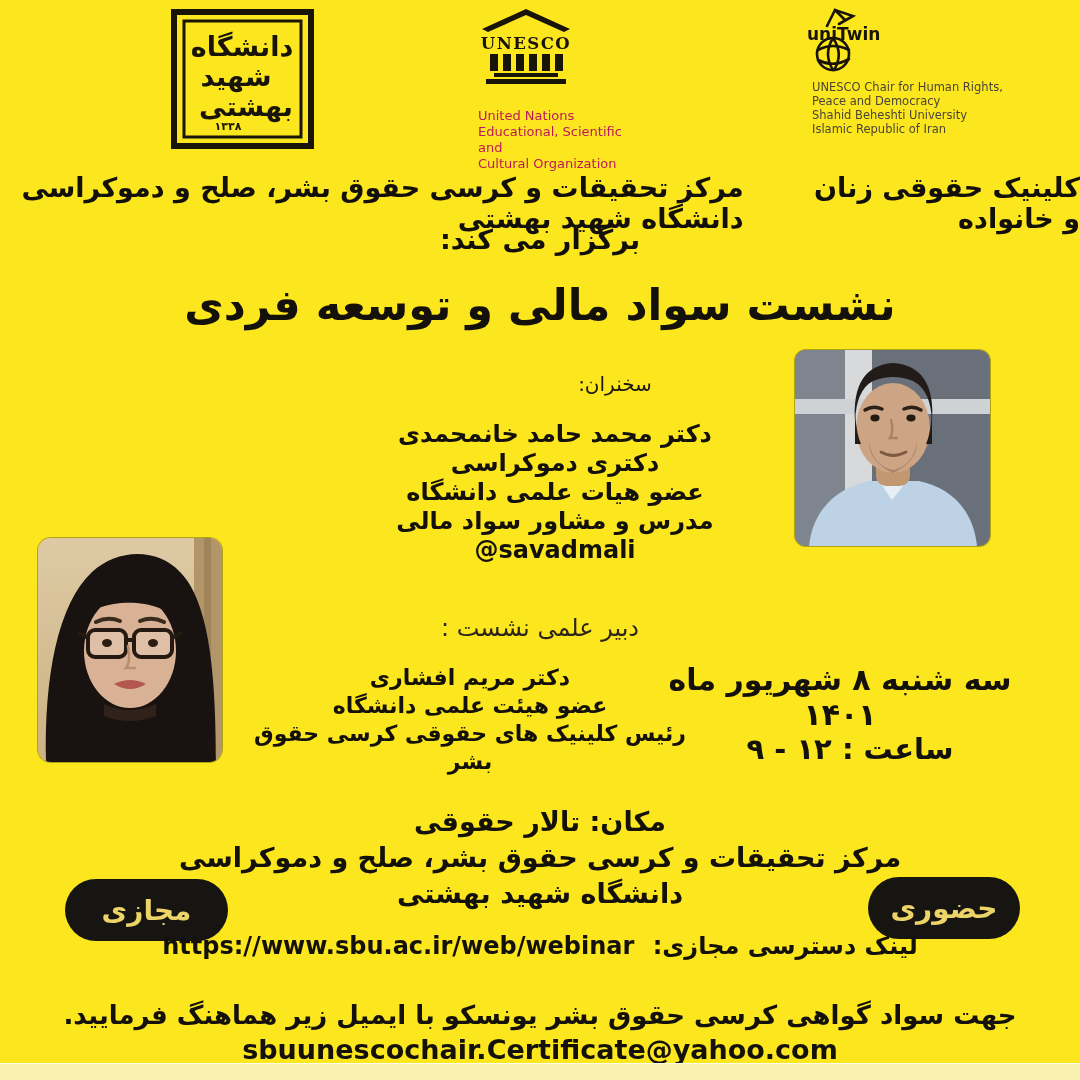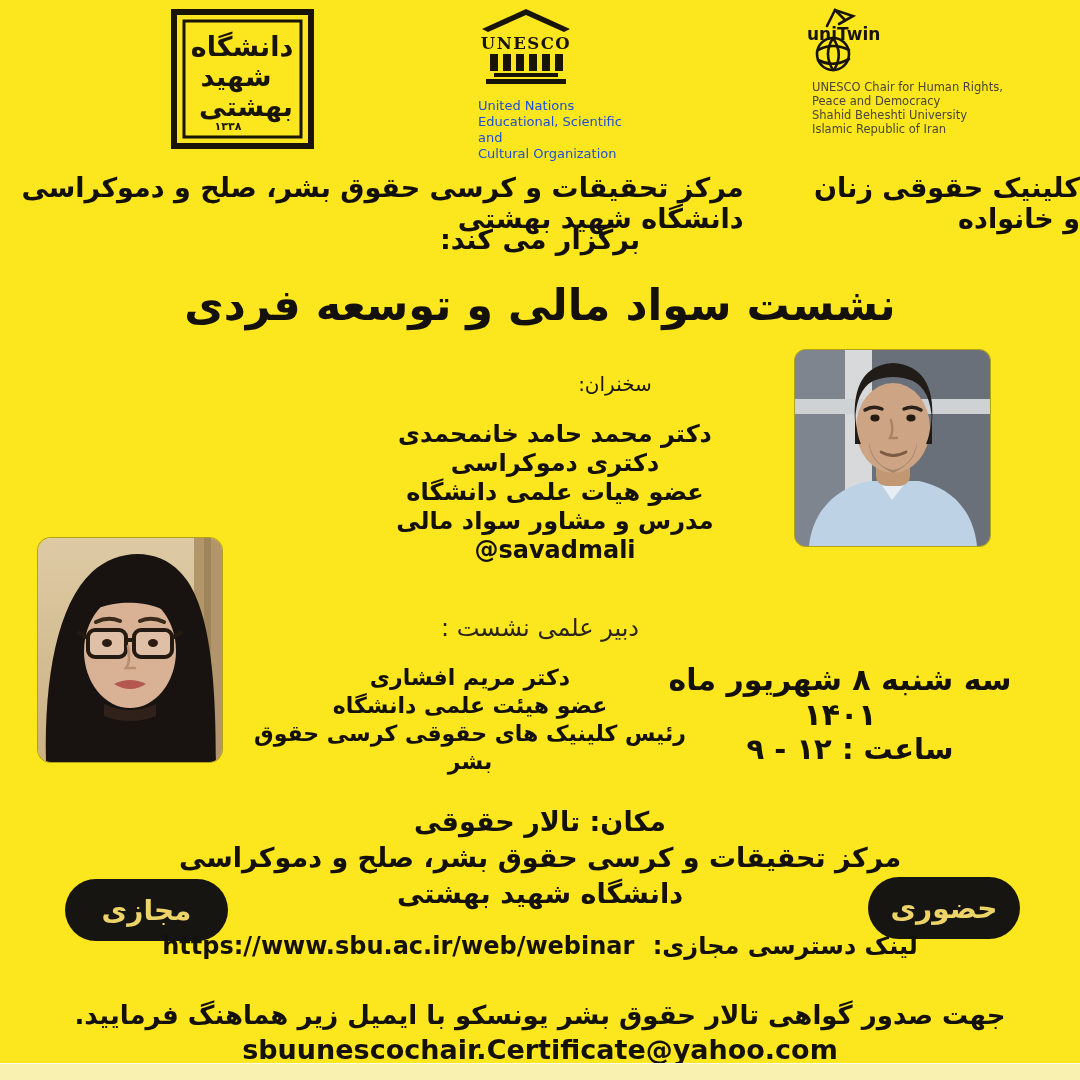--- a/index.html
+++ b/index.html
@@ -6,21 +6,21 @@
   html,body { width:1080px; height:1080px; }
   body { font-family:"DejaVu Sans", sans-serif; }
   .poster { position:relative; width:1080px; height:1080px; background:#FCE61E; overflow:hidden; }
   .abs { position:absolute; }
   .rtl { direction:rtl; unicode-bidi:plaintext; }
   .center { text-align:center; }
 
   
   .sbu-logo { left:170px; top:8px; width:145px; height:142px; }
   .unesco-wrap { left:478px; top:8px; width:160px; text-align:left; }
-  .unesco-caption { margin-top:10px; font-size:13px; line-height:16px; color:#1d4ed8; font-weight:400; }
+  .unesco-caption { margin-top:20px; font-size:13px; line-height:16px; color:#be185d; font-weight:400; }
   .unitwin-wrap { left:793px; top:6px; width:260px; }
   .unitwin-caption { margin-left:19px; margin-top:4px; font-size:11.5px; line-height:14px; color:#4a4538; }
 
   
   .header-line1 { left:0; top:172px; width:1080px; display:flex; justify-content:center; gap:46px;
                   direction:rtl; font-size:27px; font-weight:700; color:#13100a; }
   .header-line2 { left:0; top:224px; width:1080px; font-size:27px; font-weight:700; color:#13100a; }
   .event-title  { left:0; top:280px; width:1080px; font-size:43px; font-weight:700; color:#14110a; letter-spacing:.5px; }
 
   
@@ -213,17 +213,17 @@
   </div>
 
   <button class="abs pill pill-virtual">مجازی</button>
   <button class="abs pill pill-inperson">حضوری</button>
 
   <div class="abs link-row">
     <span>لینک دسترسی مجازی:</span>
     <span class="url">https://www.sbu.ac.ir/web/webinar</span>
   </div>
 
-  <div class="abs footer-line1 center rtl">جهت صدور گواهی تالار حقوق بشر یونسکو با ایمیل زیر هماهنگ فرمایید.</div>
+  <div class="abs footer-line1 center rtl">جهت سواد گواهی کرسی حقوق بشر یونسکو با ایمیل زیر هماهنگ فرمایید.</div>
   <div class="abs footer-line2 center">sbuunescochair.Certificate@yahoo.com</div>
 
   <div class="abs bottom-strip"></div>
 </div>
 
 </body></html>

